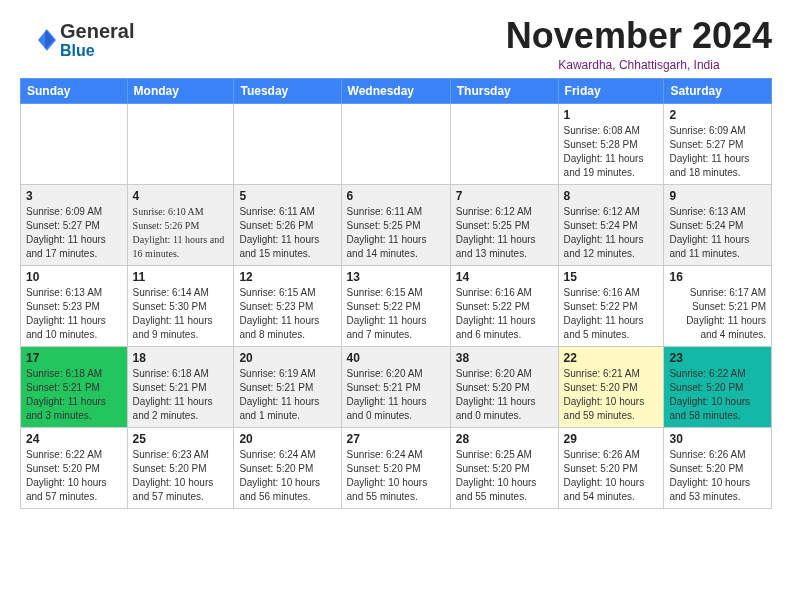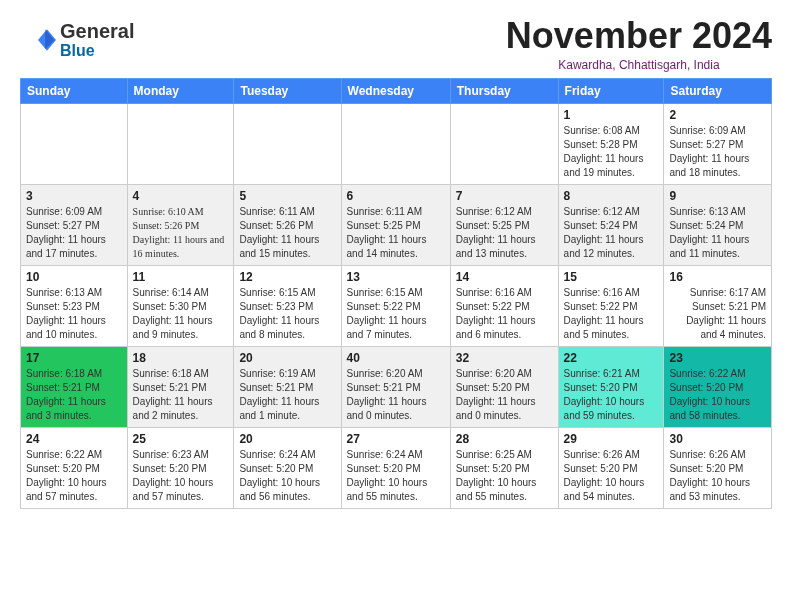--- a/index.html
+++ b/index.html
@@ -260,26 +260,26 @@
 Sunset: 5:21 PM
 Daylight: 11 hours and 1 minute.</div>
           </td>
           <td style="background: rgb(240, 240, 240);">
             <span class="day-num">40</span>
             <div class="day-detail" style="white-space: pre-line;">Sunrise: 6:20 AM
 Sunset: 5:21 PM
 Daylight: 11 hours and 0 minutes.</div>
           </td>
           <td style="background: rgb(240, 240, 240);">
-            <span class="day-num">32</span>
+            <span class="day-num">38</span>
             <div class="day-detail" style="white-space: pre-line;">Sunrise: 6:20 AM
 Sunset: 5:20 PM
 Daylight: 11 hours and 0 minutes.</div>
           </td>
-          <td style="background: #5eead4;">
+          <td style="background: #fef9c3;">
             <span class="day-num">22</span>
             <div class="day-detail" style="white-space: pre-line;">Sunrise: 6:21 AM
 Sunset: 5:20 PM
 Daylight: 10 hours and 59 minutes.</div>
           </td>
           <td style="background: #14b8a6;">
             <span class="day-num">23</span>
             <div class="day-detail" style="white-space: pre-line;">Sunrise: 6:22 AM
 Sunset: 5:20 PM
 Daylight: 10 hours and 58 minutes.</div>

